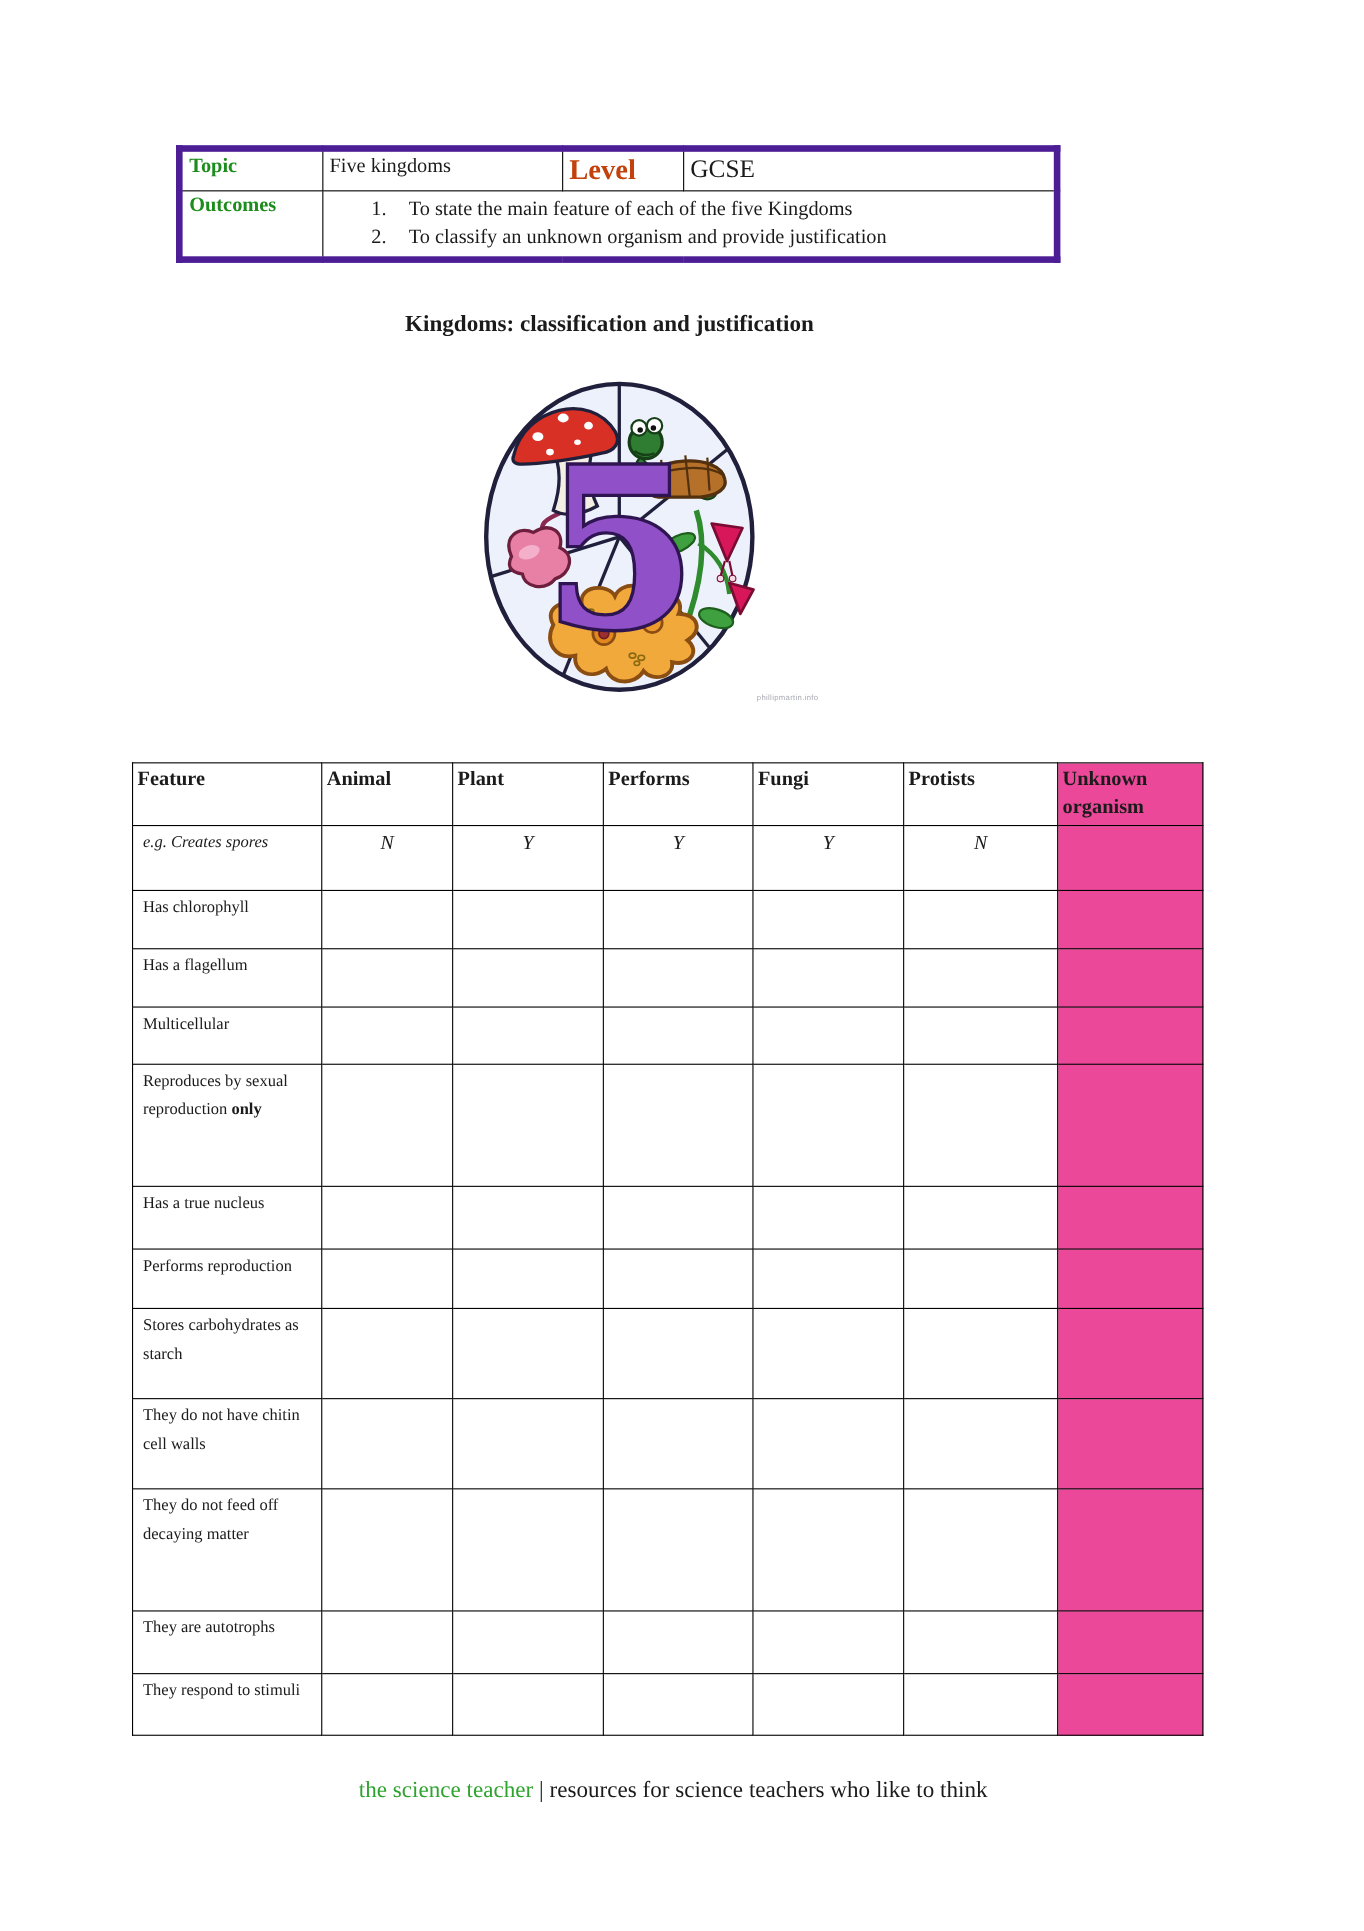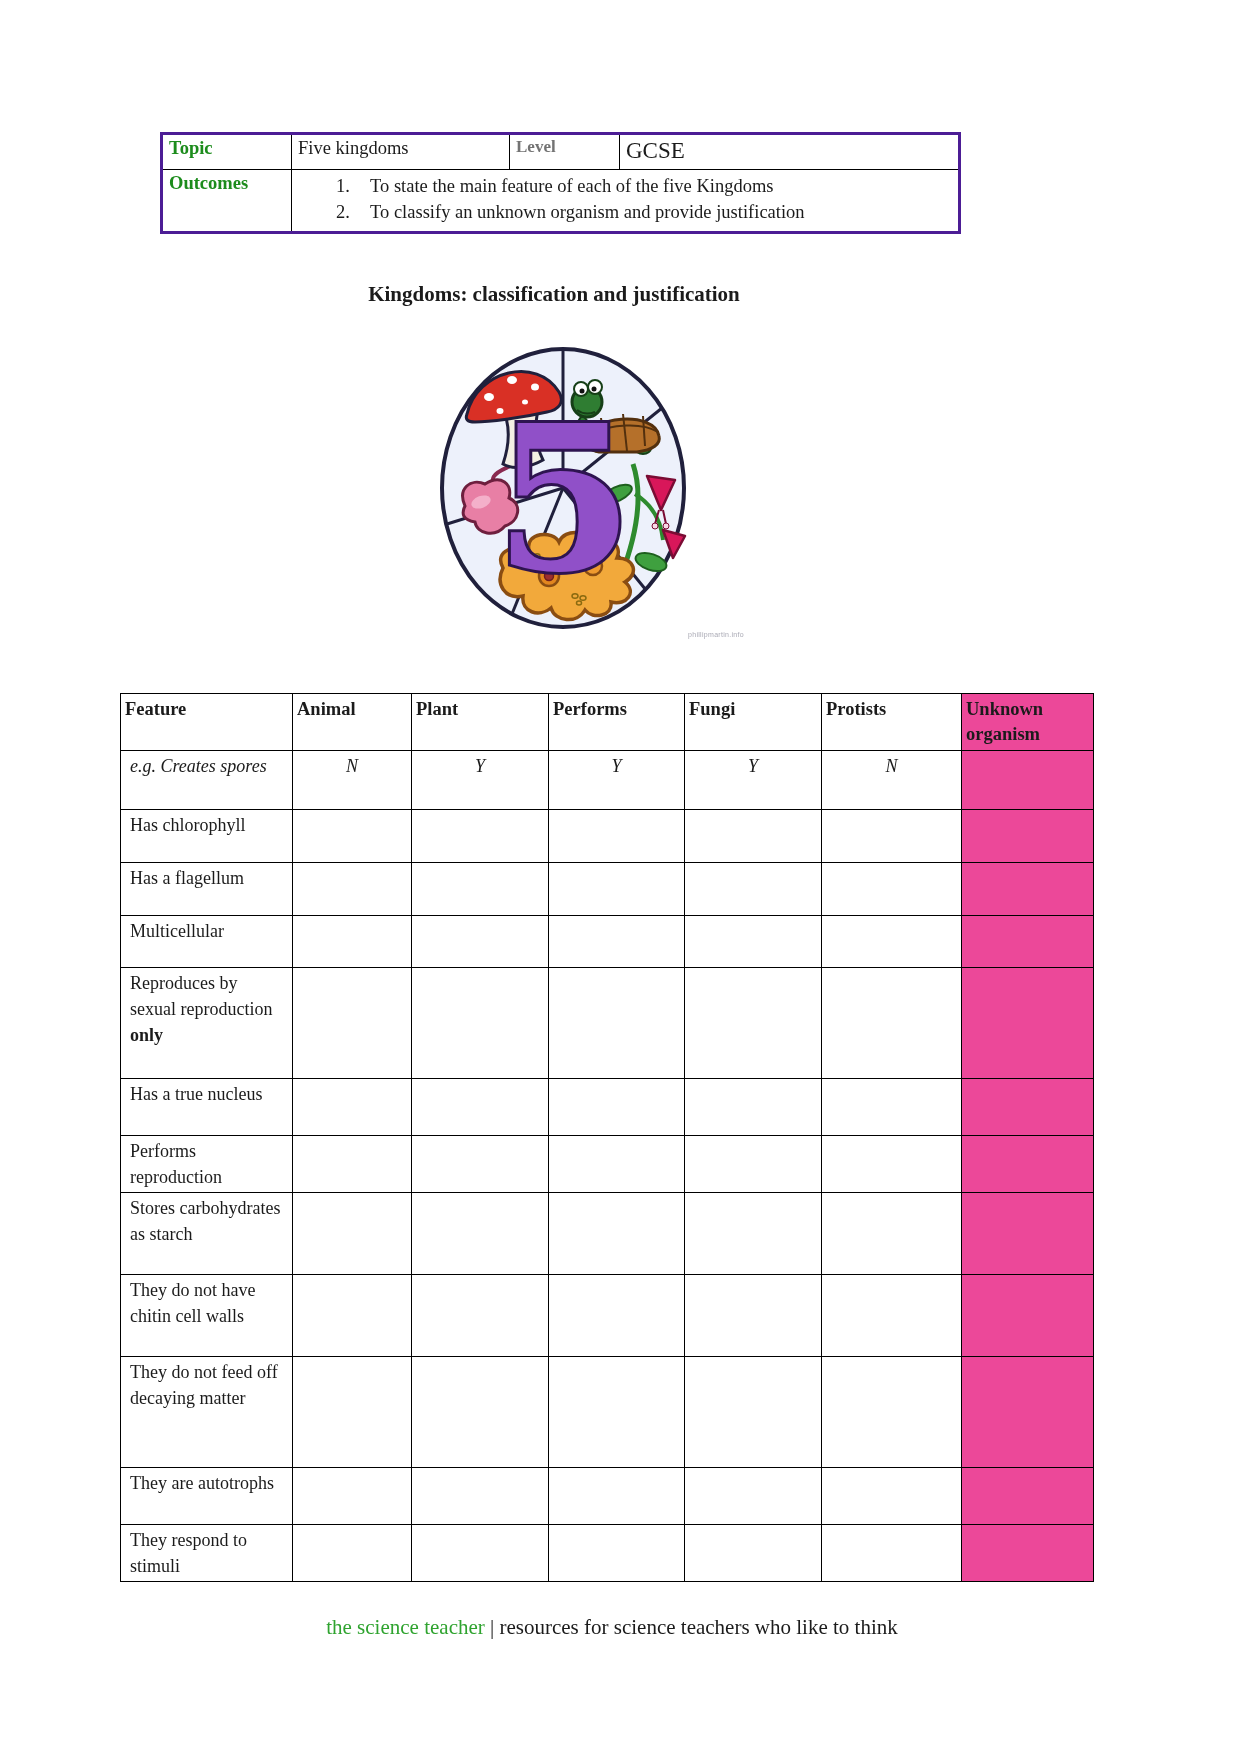--- a/index.html
+++ b/index.html
@@ -9,26 +9,26 @@
     background:#ffffff;
     font-family:"Liberation Serif","DejaVu Serif",serif;
     color:#1b1b1b;
     overflow:hidden;
   }
 
   
   .hdr-table{
     position:absolute;left:160px;top:132px;
     width:798px;border-collapse:collapse;table-layout:fixed;
-    border:3px solid #4c1d95;
+    border:6px solid #4c1d95;
   }
   .hdr-table td{border:1px solid #000;vertical-align:top;padding:3px 6px;}
   .lbl-green{color:#1c8c1c;font-weight:bold;font-size:18.5px;}
   .hdr-val{font-size:18.5px;}
-  .lvl-lbl{color:#737373;font-weight:bold;font-size:17px;line-height:1.1;}
+  .lvl-lbl{color:#c2410c;font-weight:bold;font-size:26px;line-height:1.1;}
   .lvl-val{font-size:23px;line-height:1.1;}
   .outcome-row{display:flex;font-size:18.5px;line-height:26px;}
   .outcome-num{width:34px;margin-left:38px;flex:none;}
   .outcome-text{flex:1;}
 
   
   .doc-title{
     position:absolute;left:0;top:282px;width:1108px;
     text-align:center;font-weight:bold;font-size:21px;
   }
@@ -46,21 +46,21 @@
     position:absolute;left:120px;top:693px;
     width:973px;border-collapse:collapse;table-layout:fixed;
   }
   .feat-table th,.feat-table td{border:1px solid #000;vertical-align:top;}
   .feat-table th{
     font-size:18.5px;font-weight:bold;text-align:left;
     padding:3px 4px;height:50px;line-height:25px;
   }
   .feat-table td.feat{
     text-align:left;padding:2px 6px 2px 9px;
-    font-size:18px;line-height:26px;
+    font-size:15px;line-height:26px;
   }
   .feat-table td.ans{
     text-align:center;padding:2px 4px;font-size:18px;line-height:26px;
   }
   .feat-table th:last-child,.feat-table td:last-child{background:#ec4899;}
   tr.example td{font-style:italic;}
   tr.r0 >td{height:54px;}
   tr.r1 >td{height:48px;}
   tr.r2 >td{height:48px;}
   tr.r3 >td{height:47px;}

